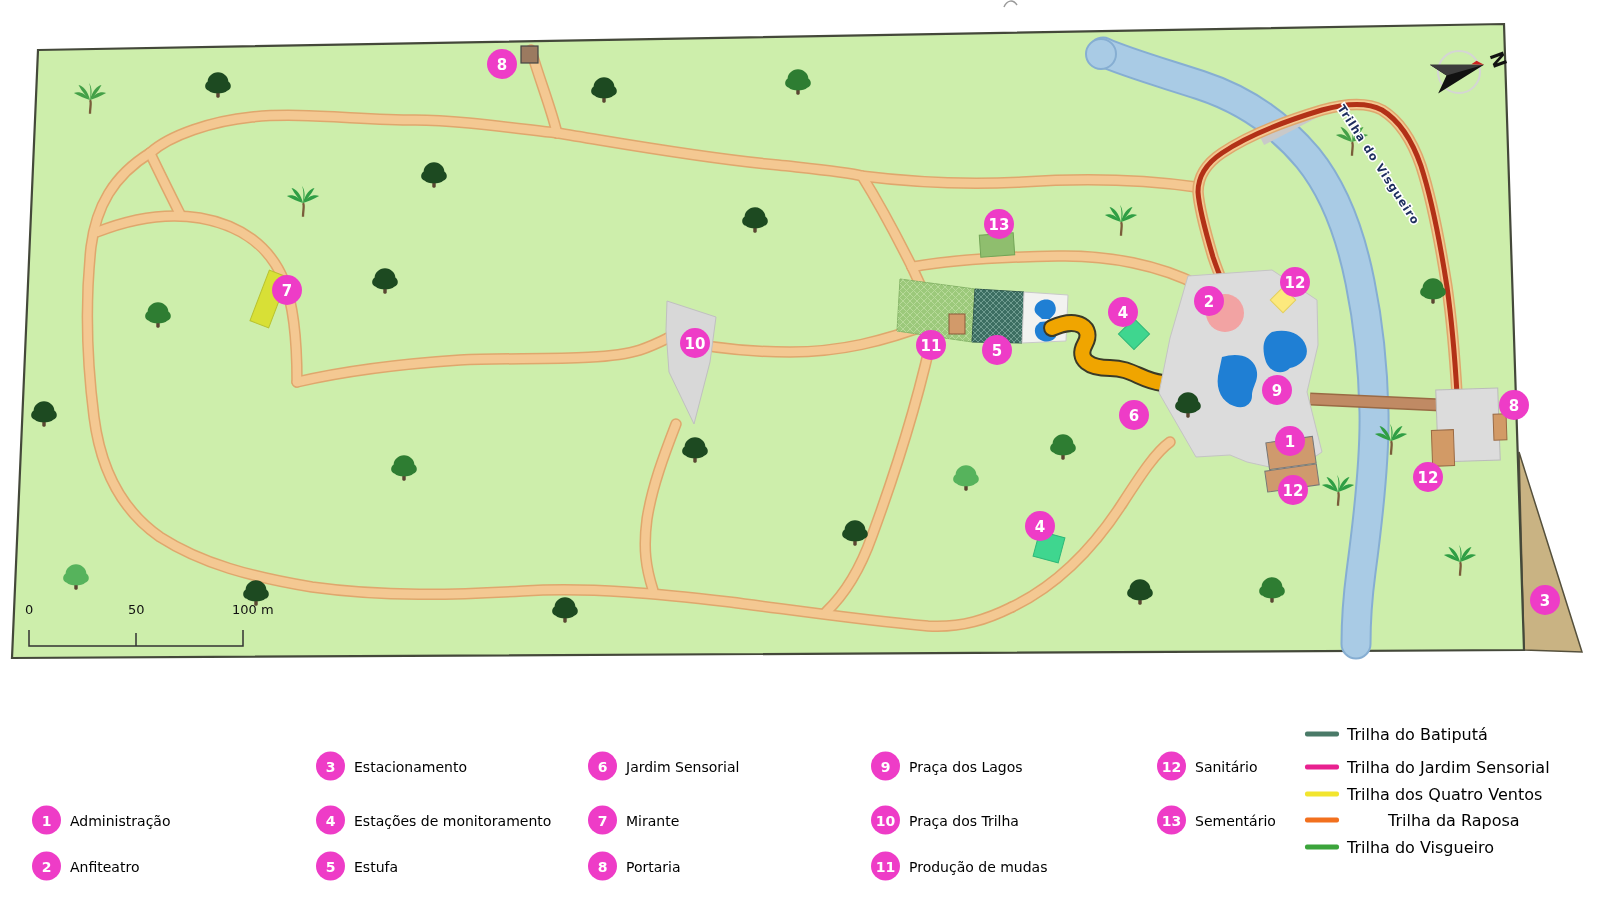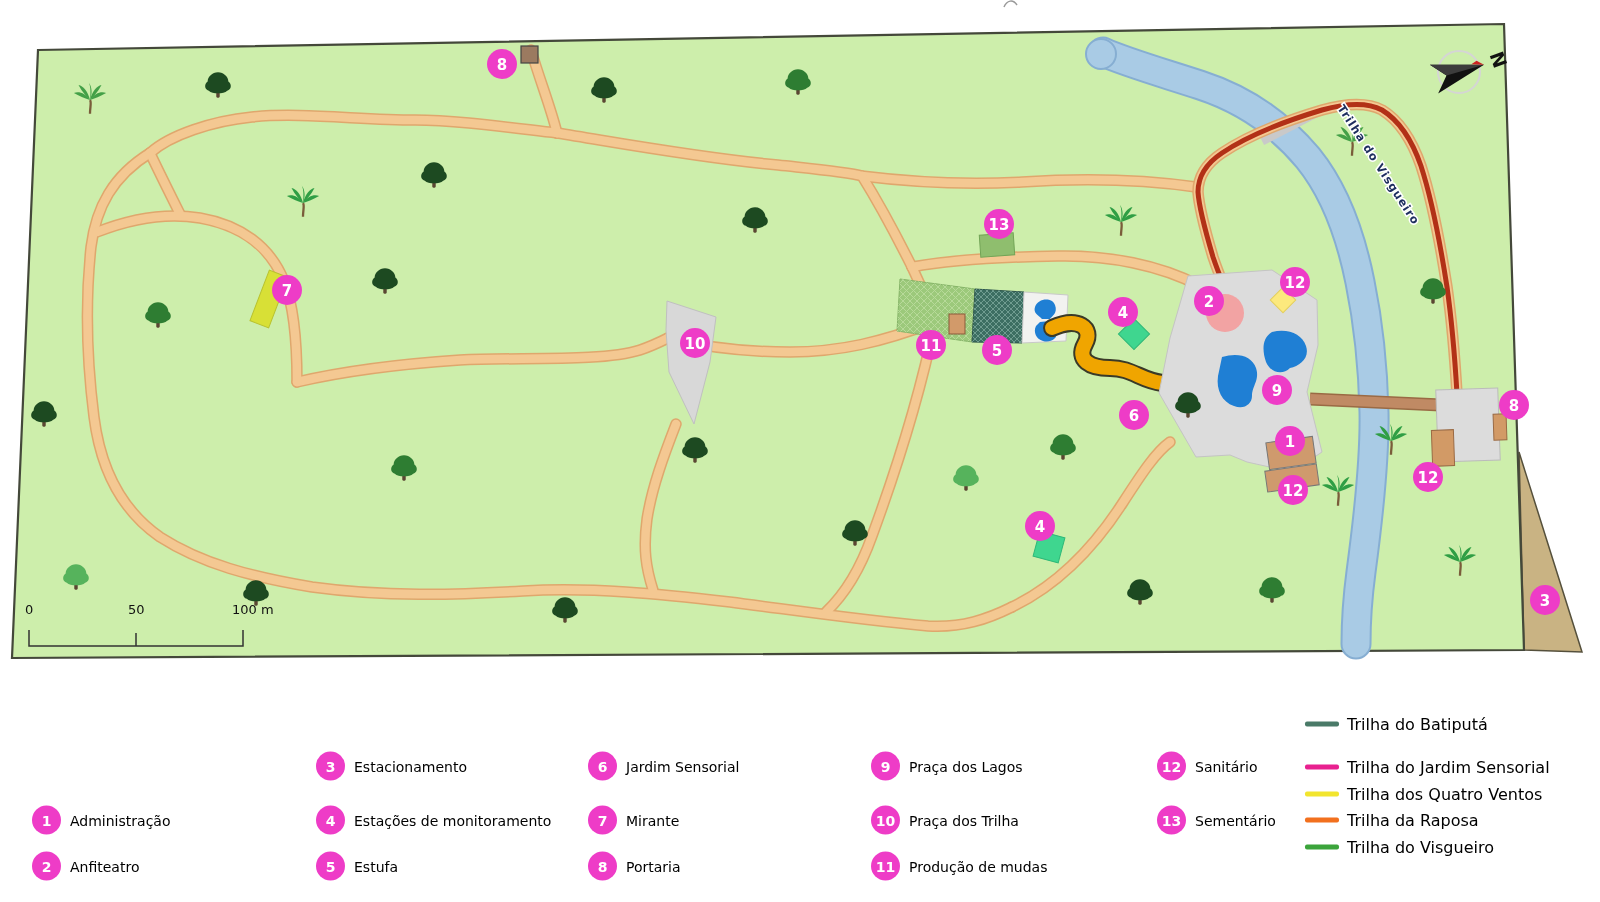--- a/index.html
+++ b/index.html
@@ -325,33 +325,33 @@
           <span class="badge">12</span>
           <span class="lbl">Sanitário</span>
         </div>
         <div class="litem" style="left: 1157px; top: 160px;">
           <span class="badge">13</span>
           <span class="lbl">Sementário</span>
         </div>
       </div>
 
     <div id="trails-items">
-        <div class="trow" style="top: 64px;">
+        <div class="trow" style="top: 74px;">
           <span class="swatch" style="background: rgb(74, 122, 104);"></span>
           <span class="lbl">Trilha do Batiputá</span>
         </div>
         <div class="trow" style="top: 107px; text-align: center;">
           <span class="swatch" style="background: rgb(232, 33, 143);"></span>
           <span class="lbl">Trilha do Jardim Sensorial</span>
         </div>
         <div class="trow" style="top: 134px;">
           <span class="swatch" style="background: rgb(242, 229, 46);"></span>
           <span class="lbl">Trilha dos Quatro Ventos</span>
         </div>
-        <div class="trow" style="top: 160px;">
+        <div class="trow" style="top: 160px; gap: 41px;">
           <span class="swatch" style="background: rgb(242, 112, 30);"></span>
           <span class="lbl">Trilha da Raposa</span>
         </div>
         <div class="trow" style="top: 187px;">
           <span class="swatch" style="background: rgb(59, 164, 59);"></span>
           <span class="lbl">Trilha do Visgueiro</span>
         </div>
       </div>
   </div>
 </div>

